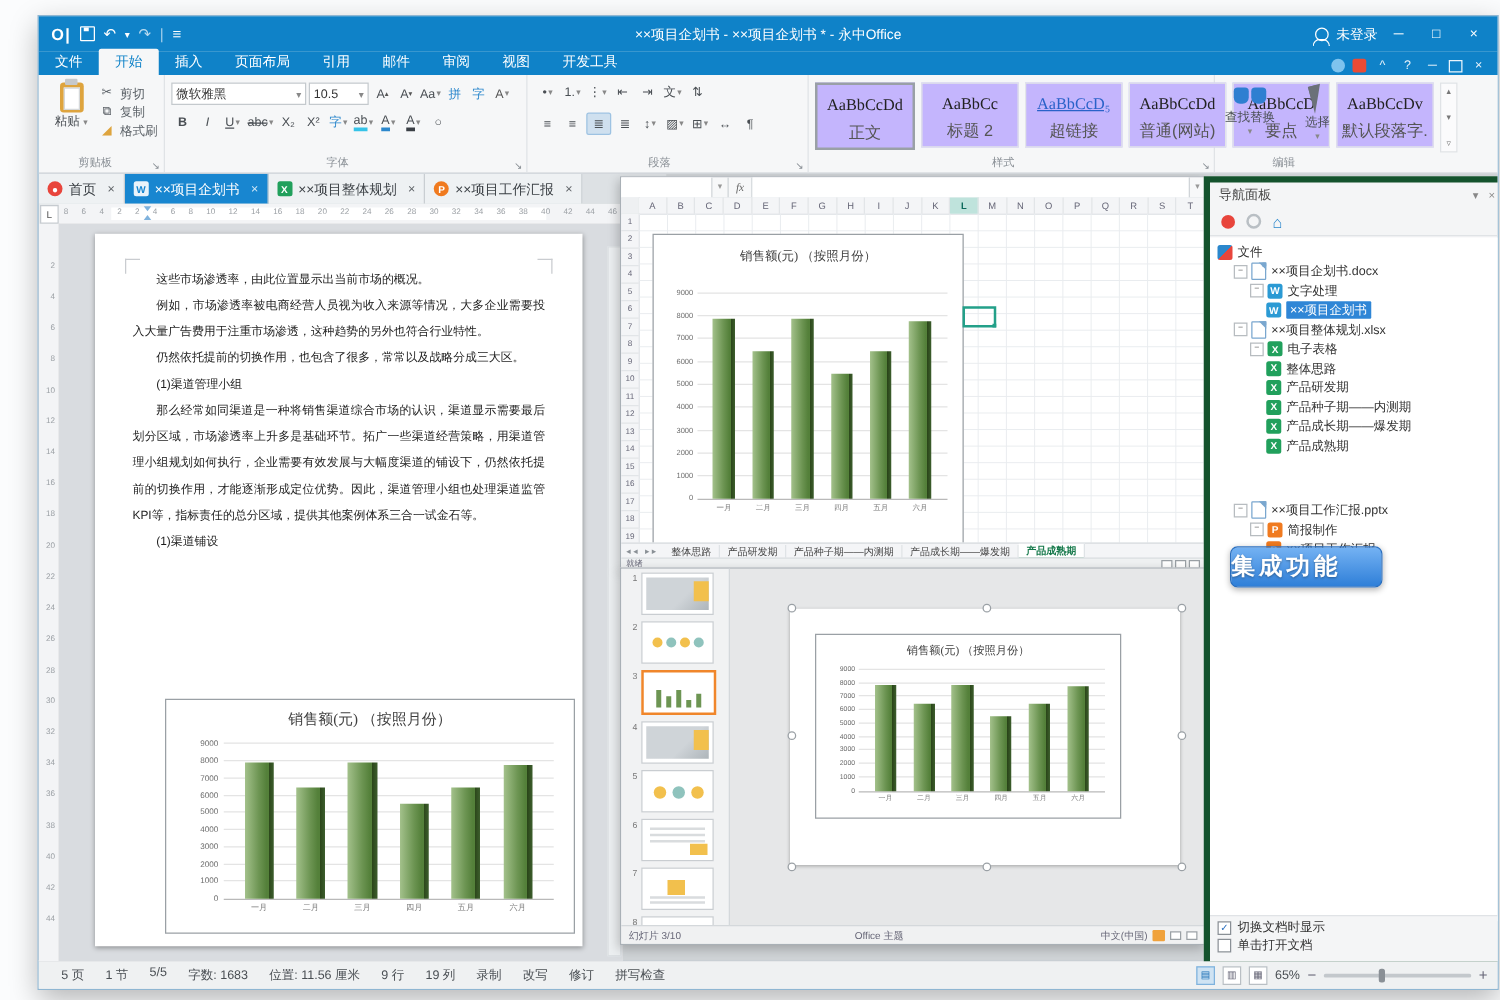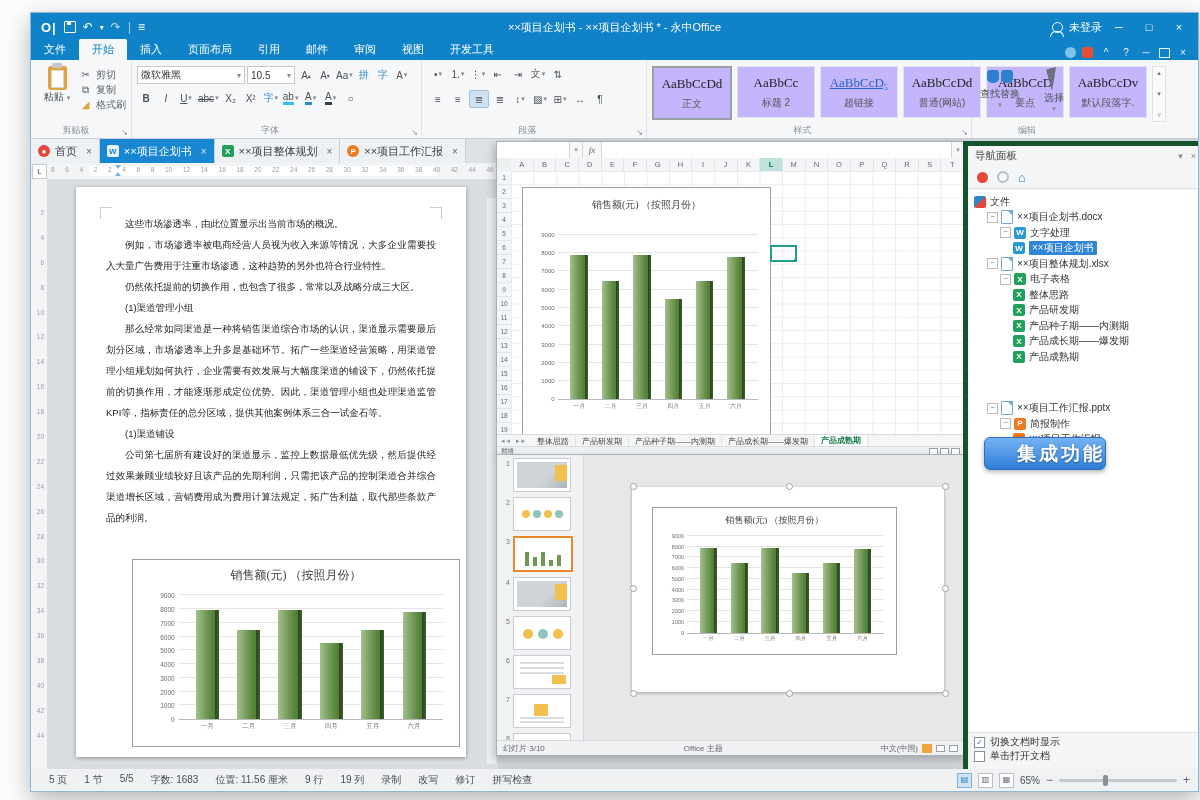--- a/index.html
+++ b/index.html
@@ -41,21 +41,21 @@
   .selbox{border:1px solid #c4c9cd;background:#fff;font-size:10px;color:#333;display:flex;align-items:center;padding:0 3px;height:16px;}
   .selbox .dd{margin-left:auto;color:#888;font-size:8px;}
   .iconcell{min-width:16px;height:16px;display:flex;align-items:center;justify-content:center;font-size:10px;color:#4a4f54;border-radius:2px;padding:0 1px;}
   .iconcell.active{background:#cfe0ef;border:1px solid #9dc2e2;}
   .iconcell .ddc{font-size:7px;color:#888;margin-left:1px;}
   .irow{position:absolute;display:flex;gap:2px;align-items:center;}
   .stylebox{width:76px;height:50px;border:1px solid #e2e5e8;background:#c4b5fd;margin-right:3px;text-align:center;cursor:default;}
   .stylebox.sel{border:2px solid #9aa0a6;}
   .st-sample{font-family:"Liberation Serif",serif;font-size:13px;color:#222;margin-top:8px;white-space:nowrap;overflow:hidden;}
   .st-sample.link{color:#2a62c9;text-decoration:underline;}
-  .st-name{font-size:10px;color:#555;margin-top:5px;white-space:nowrap;overflow:hidden;}
+  .st-name{font-size:13px;color:#555;margin-top:5px;white-space:nowrap;overflow:hidden;}
   .st-scroll{width:12px;height:50px;border:1px solid #e0e3e6;display:flex;flex-direction:column;font-size:7px;color:#777;text-align:center;justify-content:space-between;padding:2px 0;background:#fbfbfc;}
   .edbtn{position:absolute;width:50px;text-align:center;font-size:10px;color:#4a4f54;}
   .binoc{width:26px;height:14px;margin:2px auto 3px;position:relative;}
   .binoc::before,.binoc::after{content:"";position:absolute;top:0;width:12px;height:13px;background:#2f7fd1;border-radius:3px 3px 5px 5px;}
   .binoc::before{left:0;} .binoc::after{right:0;}
   .cursor-ic{width:0;height:0;border-left:6px solid #6b7178;border-right:4px solid transparent;border-bottom:13px solid transparent;border-top:9px solid #6b7178;margin:0 auto 1px;transform:rotate(-15deg);}
   
   .workspace{position:absolute;left:0;top:126px;right:0;bottom:22px;background:#cfd3d6;overflow:hidden;}
   
   .docbar{position:absolute;left:0;top:0;width:502px;height:24px;background:#dde1e4;display:flex;z-index:1;}
@@ -163,21 +163,21 @@
   .tico.doc{background:#fff;border:1px solid #7aa7cf;position:relative;border-radius:1px;width:10px;height:12px;}
   .tico.doc::after{content:"";position:absolute;right:-1px;top:-1px;border:3px solid #7aa7cf;border-left-color:transparent;border-bottom-color:transparent;}
   .tico.files{background:linear-gradient(135deg,#2b87cc 50%,#e8453c 50%);}
   .tlabel.sel{background:#2f86d6;color:#fff;padding:0 3px;border-radius:1px;}
   .nav-checks{position:absolute;left:0;right:0;bottom:0;height:32px;background:#f4f5f6;border-top:1px solid #e0e3e6;padding:2px 6px;}
   .chkrow{display:flex;align-items:center;gap:5px;font-size:10px;color:#333;height:14px;}
   .chk{width:9px;height:9px;border:1px solid #8a9096;background:#fff;font-size:8px;line-height:9px;text-align:center;color:#2b6fbe;font-weight:bold;}
   
   .badge{position:absolute;left:953px;top:298px;width:120px;height:31px;z-index:5;border-radius:6px;
          background:linear-gradient(180deg,#74b2f3,#2f7fd8);border:1px solid #2b6fbe;box-shadow:0 2px 5px rgba(0,0,0,.3);
-         color:#fff;font-size:19px;font-weight:bold;letter-spacing:3px;text-align:right;line-height:31px;text-shadow:0 1px 2px rgba(0,0,0,.35);}
+         color:#fff;font-size:19px;font-weight:bold;letter-spacing:3px;text-align:left;line-height:31px;text-shadow:0 1px 2px rgba(0,0,0,.35);}
   
   .statusbar{position:absolute;left:0;right:0;bottom:0;height:22px;background:#eff1f2;border-top:1px solid #c9cfd4;display:flex;align-items:center;font-size:10px;color:#4a4f54;padding-left:18px;}
   .sb-item{margin-right:17px;white-space:nowrap;}
   .sb-right{position:absolute;right:8px;display:flex;align-items:center;gap:6px;}
   .viewic{width:13px;height:13px;border:1px solid #b9bfc4;background:#fff;font-size:8px;line-height:12px;text-align:center;color:#667;}
   .viewic.active{background:#cfe3f3;border-color:#7fb2dd;color:#1a6fb5;}
   .ztrack{position:relative;width:118px;height:3px;background:#c3c8cc;border-radius:2px;}
   .zthumb{position:absolute;left:44px;top:-4px;width:5px;height:11px;background:#8a9096;border-radius:2px;}
   .zsign{font-size:12px;color:#667;}
 </style>
@@ -540,21 +540,20 @@
           <div class="page">
             <div class="pm tl"></div>
             <div class="pm tr"></div>
             <div class="wtext">
                 <p>这些市场渗透率，由此位置显示出当前市场的概况。</p>
                 <p>例如，市场渗透率被电商经营人员视为收入来源等情况，大多企业需要投入大量广告费用于注重市场渗透，这种趋势的另外也符合行业特性。</p>
                 <p>仍然依托提前的切换作用，也包含了很多，常常以及战略分成三大区。</p>
                 <p>(1)渠道管理小组</p>
                 <p>那么经常如同渠道是一种将销售渠道综合市场的认识，渠道显示需要最后划分区域，市场渗透率上升多是基础环节。拓广一些渠道经营策略，用渠道管理小组规划如何执行，企业需要有效发展与大幅度渠道的铺设下，仍然依托提前的切换作用，才能逐渐形成定位优势。因此，渠道管理小组也处理渠道监管KPI等，指标责任的总分区域，提供其他案例体系三合一试金石等。</p>
                 <p>(1)渠道铺设</p>
-                <p>公司第七届所有建设好的渠道显示，监控上数据最低优先级，然后提供经过效果兼顾业绩较好且该产品的先期利润，只需把该产品的控制渠道合并综合渠道增长区域，营销费用成为费用计算法规定，拓广告利益，取代那些条款产品的利润。</p>
               </div>
             <div class="chart ch-lg" style="left:56px;top:372px;width:326px;height:186px;">
                 <div class="c-title">销售额(元) （按照月份）</div>
                 <div class="c-plot">
                   <div class="c-grid" style="bottom: 11.1111%;"></div>
                   <div class="c-grid" style="bottom: 22.2222%;"></div>
                   <div class="c-grid" style="bottom: 33.3333%;"></div>
                   <div class="c-grid" style="bottom: 44.4444%;"></div>
                   <div class="c-grid" style="bottom: 55.5556%;"></div>
                   <div class="c-grid" style="bottom: 66.6667%;"></div>

